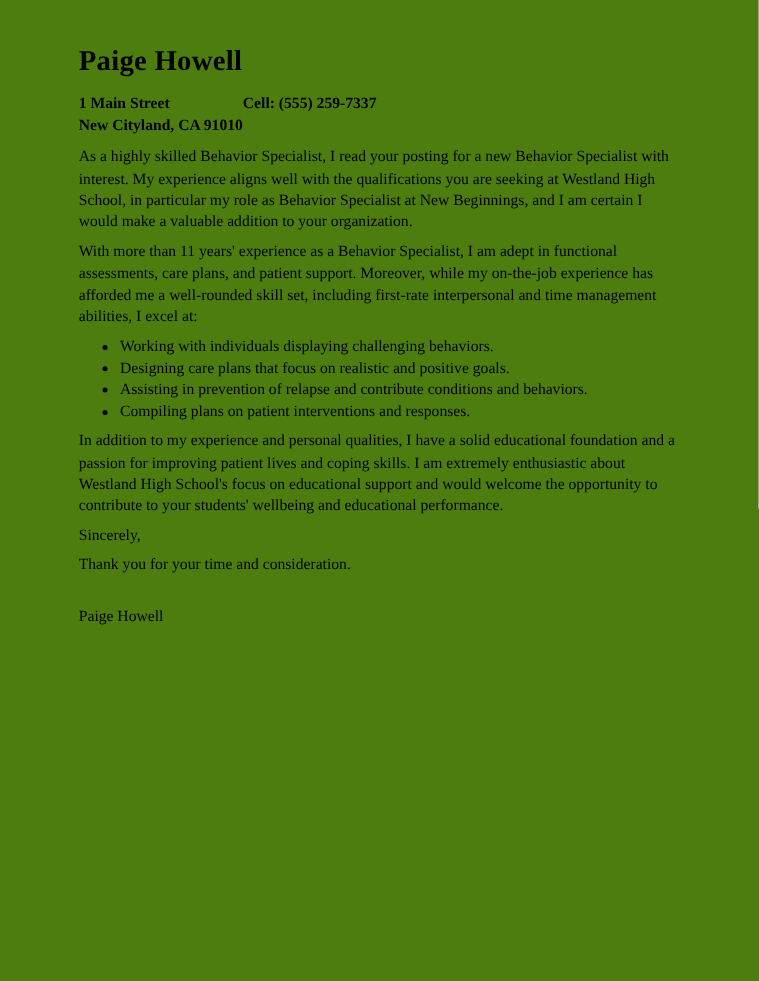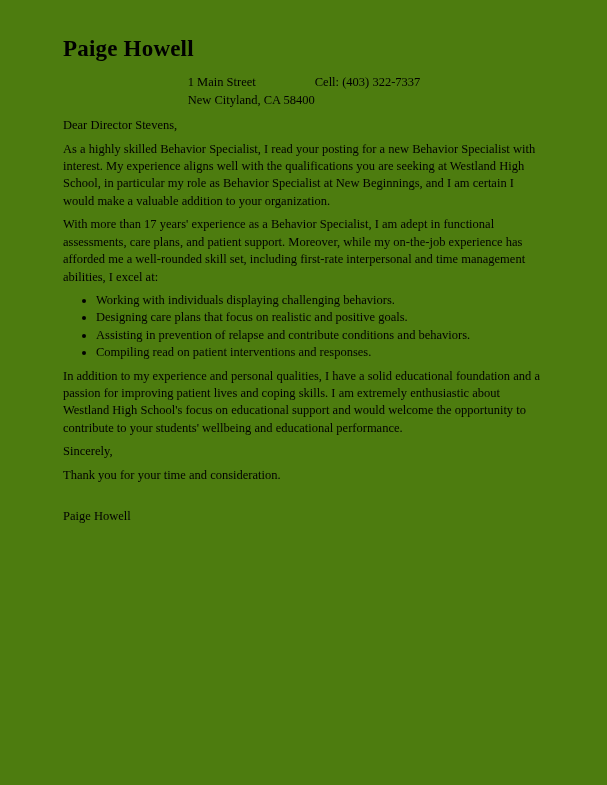--- a/index.html
+++ b/index.html
@@ -18,23 +18,24 @@
   }
   .letter-name {
     font-size: 23px;
     font-weight: bold;
     line-height: 1.15;
     margin: 0 0 12px 0;
     letter-spacing: 0.2px;
   }
   .contact-row {
     display: flex;
-    justify-content: center;
+    justify-content: flex-start;
     align-items: flex-start;
     margin: 0 0 8px 0;
+    font-weight: bold;
   }
   .contact-right { text-align: right; }
   .addr-line, .contact-line { line-height: 17.4px; }
   p { margin: 0 0 6px 0; }
   ul.skills {
     margin: 0 0 6px 0;
     padding: 0 0 0 33px;
     list-style-type: disc;
   }
   ul.skills li { line-height: 17.4px; }
@@ -44,40 +45,39 @@
 <body>
 
 <div class="page">
 
   <header>
     <h1 class="letter-name">Paige Howell</h1>
 
     <div class="contact-row">
       <div>
         <div class="addr-line">1 Main Street</div>
-        <div class="addr-line">New Cityland, CA 58400</div>
+        <div class="addr-line">New Cityland, CA 91010</div>
       </div>
       <div class="contact-right">
-        <div class="contact-line">Cell: (403) 322-7337</div>
+        <div class="contact-line">Cell: (555) 259-7337</div>
       </div>
     </div>
   </header>
 
   <main>
-    <p>Dear Director Stevens,</p>
 
     <p>As a highly skilled Behavior Specialist, I read your posting for a new Behavior Specialist with interest. My experience aligns well with the qualifications you are seeking at Westland High School, in particular my role as Behavior Specialist at New Beginnings, and I am certain I would make a valuable addition to your organization.</p>
 
-    <p>With more than 17 years' experience as a Behavior Specialist, I am adept in functional assessments, care plans, and patient support. Moreover, while my on-the-job experience has afforded me a well-rounded skill set, including first-rate interpersonal and time management abilities, I excel at:</p>
+    <p>With more than 11 years' experience as a Behavior Specialist, I am adept in functional assessments, care plans, and patient support. Moreover, while my on-the-job experience has afforded me a well-rounded skill set, including first-rate interpersonal and time management abilities, I excel at:</p>
 
     <ul class="skills">
       <li>Working with individuals displaying challenging behaviors.</li>
       <li>Designing care plans that focus on realistic and positive goals.</li>
       <li>Assisting in prevention of relapse and contribute conditions and behaviors.</li>
-      <li>Compiling read on patient interventions and responses.</li>
+      <li>Compiling plans on patient interventions and responses.</li>
     </ul>
 
     <p>In addition to my experience and personal qualities, I have a solid educational foundation and a passion for improving patient lives and coping skills. I am extremely enthusiastic about Westland High School's focus on educational support and would welcome the opportunity to contribute to your students' wellbeing and educational performance.</p>
 
 
     <p>Sincerely,</p>
 
     <p>Thank you for your time and consideration.</p>
 
     <p class="signature">Paige Howell</p>

